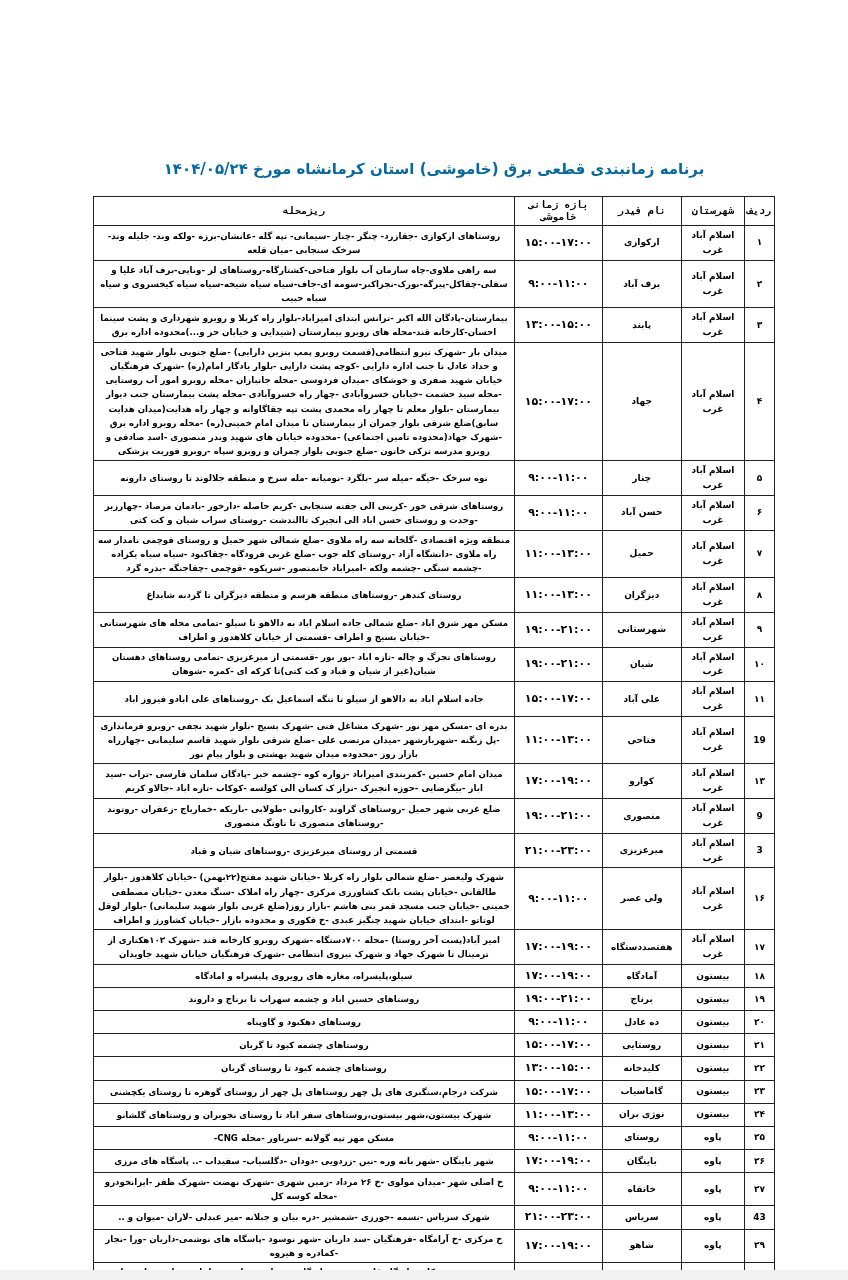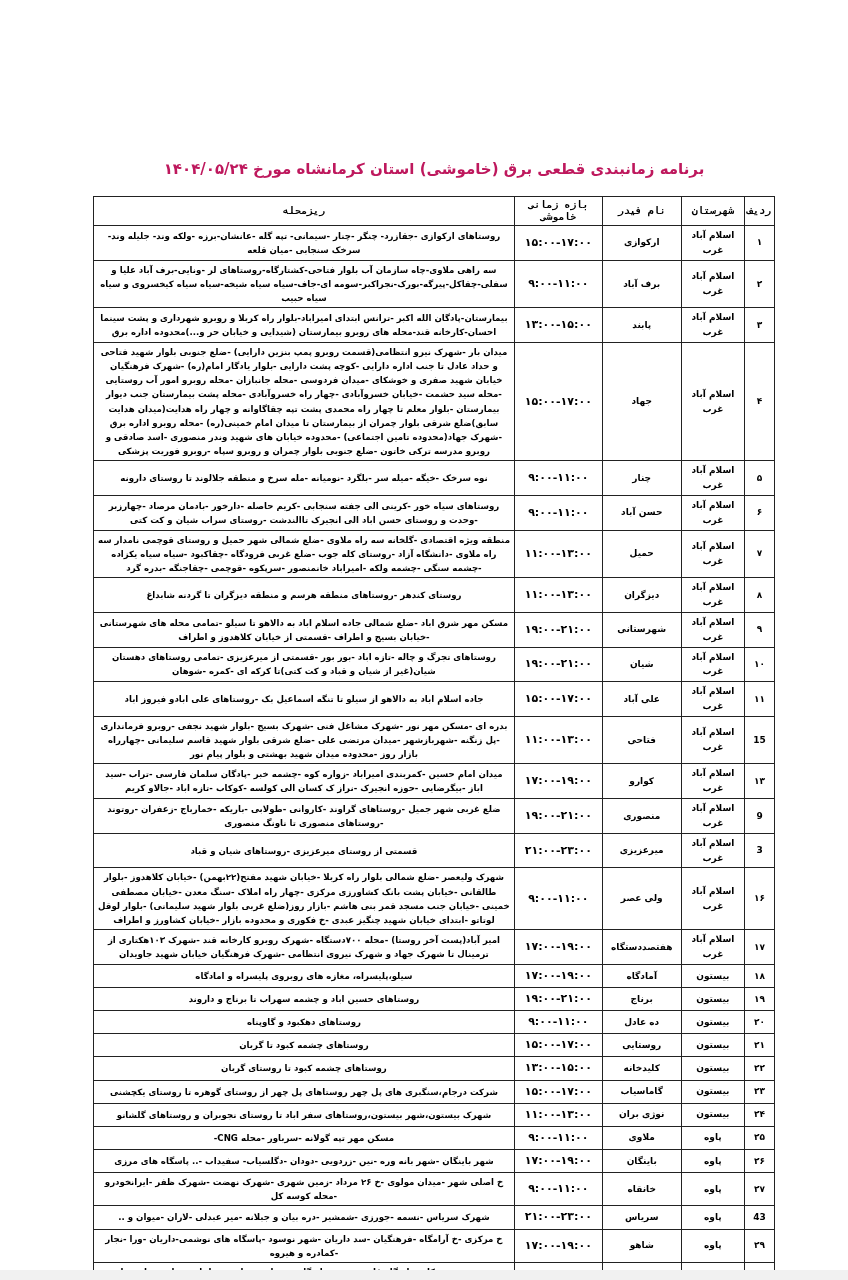--- a/index.html
+++ b/index.html
@@ -31,21 +31,21 @@
   td.cell-details{font-size:8.6px;text-align:center;}
   .footer-strip{
     position:absolute;left:0;bottom:0;width:848px;height:10px;background:#f1f1f1;
   }
 </style>
 </head>
 <body>
 
 <div class="page">
 
-  <div class="doc-title" style="color:#be185d;">برنامه زمانبندی قطعی برق (خاموشی) استان کرمانشاه مورخ ۱۴۰۴/۰۵/۲۴</div>
+  <div class="doc-title" style="color:#0369a1;">برنامه زمانبندی قطعی برق (خاموشی) استان کرمانشاه مورخ ۱۴۰۴/۰۵/۲۴</div>
 
   <table class="schedule-table">
     <colgroup>
       <col class="c-no">
       <col class="c-county">
       <col class="c-feeder">
       <col class="c-time">
       <col class="c-details">
     </colgroup>
     <thead>
@@ -91,21 +91,21 @@
       <td class="cell-county">اسلام آباد غرب</td>
       <td class="cell-feeder">چنار</td>
       <td class="cell-time">۹:۰۰-۱۱:۰۰</td>
       <td class="cell-details">نوه سرخک -خیگه -میله سر -بلگرد -نومیانه -مله سرخ و منطقه جلالوند تا روستای دارونه</td>
     </tr>
         <tr>
       <td class="cell-no">۶</td>
       <td class="cell-county">اسلام آباد غرب</td>
       <td class="cell-feeder">حسن آباد</td>
       <td class="cell-time">۹:۰۰-۱۱:۰۰</td>
-      <td class="cell-details">روستاهای سیاه خور -کرینی الی جفته سنجابی -کریم حاصله -دارخور -بادمان مرصاد -چهارزبر -وحدت و روستای حسن اباد الی انجیرک تاالندشت -روستای سراب شیان و کت کتی</td>
+      <td class="cell-details">روستاهای شرقی خور -کرینی الی جفته سنجابی -کریم حاصله -دارخور -بادمان مرصاد -چهارزبر -وحدت و روستای حسن اباد الی انجیرک تاالندشت -روستای سراب شیان و کت کتی</td>
     </tr>
         <tr>
       <td class="cell-no">۷</td>
       <td class="cell-county">اسلام آباد غرب</td>
       <td class="cell-feeder">حمیل</td>
       <td class="cell-time">۱۱:۰۰-۱۳:۰۰</td>
       <td class="cell-details">منطقه ویژه اقتصادی -گلخانه سه راه ملاوی -ضلع شمالی شهر حمیل و روستای قوچمی نامدار سه راه ملاوی -دانشگاه آزاد -روستای کله جوب -ضلع غربی فرودگاه -چقاکبود -سیاه سیاه یکزاده -چشمه سنگی -چشمه ولکه -امیراباد خانمنصور -سرپکوه -قوچمی -چقاجنگه -بدره گرد</td>
     </tr>
         <tr>
       <td class="cell-no">۸</td>
@@ -129,21 +129,21 @@
       <td class="cell-details">روستاهای تجرگ و چاله -تازه اباد -بور بور -قسمتی از میرعزیزی -تمامی روستاهای دهستان شیان(غیر از شیان و قباد و کت کتی)تا کرکه ای -کمره -شوهان</td>
     </tr>
         <tr>
       <td class="cell-no">۱۱</td>
       <td class="cell-county">اسلام آباد غرب</td>
       <td class="cell-feeder">علی آباد</td>
       <td class="cell-time">۱۵:۰۰-۱۷:۰۰</td>
       <td class="cell-details">جاده اسلام اباد به دالاهو از سیلو تا تنگه اسماعیل بک -روستاهای علی ابادو فیروز اباد</td>
     </tr>
         <tr>
-      <td class="cell-no">15</td>
+      <td class="cell-no">19</td>
       <td class="cell-county">اسلام آباد غرب</td>
       <td class="cell-feeder">فتاحی</td>
       <td class="cell-time">۱۱:۰۰-۱۳:۰۰</td>
       <td class="cell-details">بدره ای -مسکن مهر نور -شهرک مشاغل فنی -شهرک بسیج -بلوار شهید نجفی -روبرو فرمانداری -پل زنگنه -شهربازشهر -میدان مرتضی علی -ضلع شرقی بلوار شهید قاسم سلیمانی -چهارراه بازار روز -محدوده میدان شهید بهشتی و بلوار پیام نور</td>
     </tr>
         <tr>
       <td class="cell-no">۱۳</td>
       <td class="cell-county">اسلام آباد غرب</td>
       <td class="cell-feeder">کوارو</td>
       <td class="cell-time">۱۷:۰۰-۱۹:۰۰</td>
@@ -222,21 +222,21 @@
         <tr>
       <td class="cell-no">۲۴</td>
       <td class="cell-county">بیستون</td>
       <td class="cell-feeder">نوژی بران</td>
       <td class="cell-time">۱۱:۰۰-۱۳:۰۰</td>
       <td class="cell-details">شهرک بیستون،شهر بیستون،روستاهای سفر اباد تا روستای نجوبران و روستاهای گلشانو</td>
     </tr>
         <tr>
       <td class="cell-no">۲۵</td>
       <td class="cell-county">پاوه</td>
-      <td class="cell-feeder">ملاوی</td>
+      <td class="cell-feeder">روستای</td>
       <td class="cell-time">۹:۰۰-۱۱:۰۰</td>
       <td class="cell-details">مسکن مهر تپه گولانه -سرباور -محله CNG-</td>
     </tr>
         <tr>
       <td class="cell-no">۲۶</td>
       <td class="cell-county">پاوه</td>
       <td class="cell-feeder">باینگان</td>
       <td class="cell-time">۱۷:۰۰-۱۹:۰۰</td>
       <td class="cell-details">شهر باینگان -شهر بانه وره -نین -زردویی -دودان -دگلسیاب- سفیداب -.. پاسگاه های مرزی</td>
     </tr>

